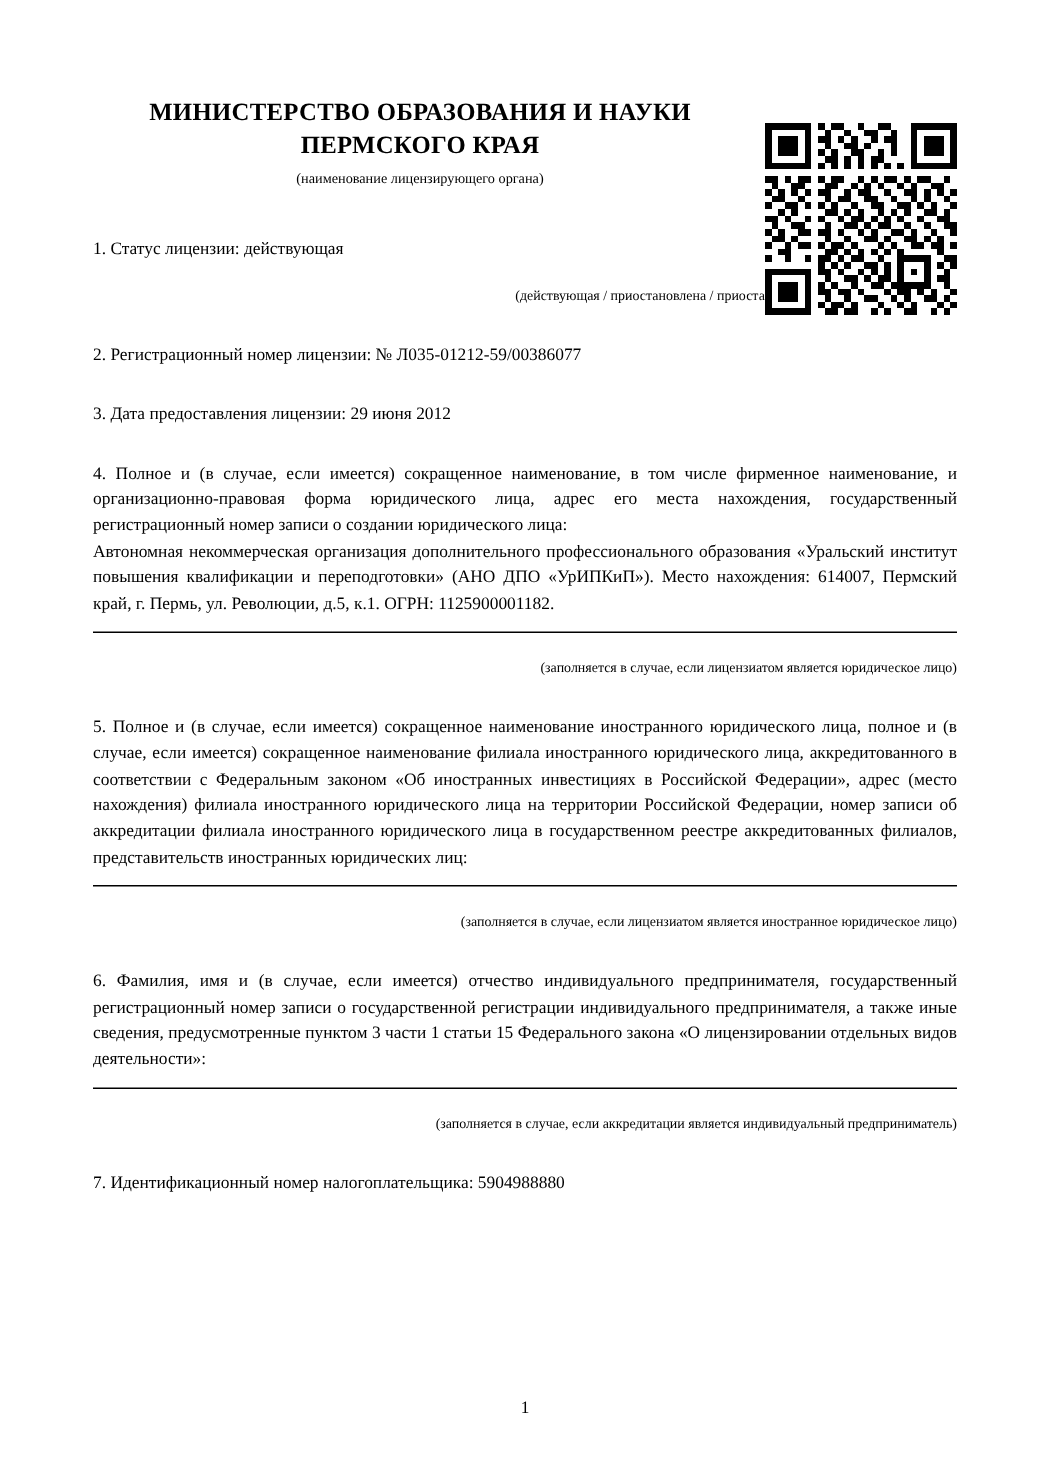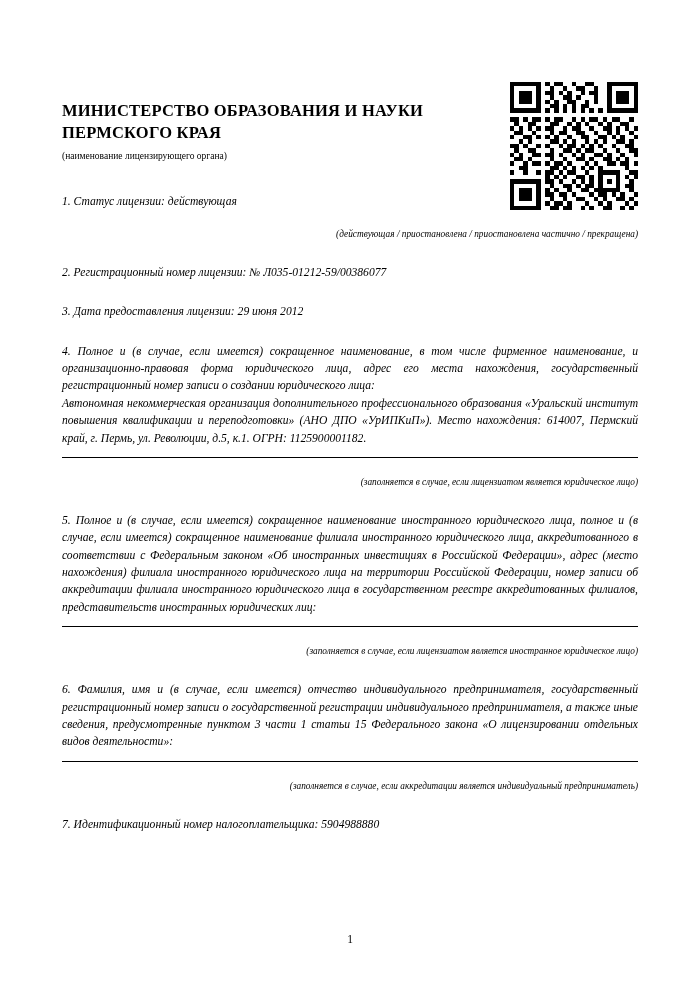--- a/index.html
+++ b/index.html
@@ -24,22 +24,22 @@
   .qr {
     position: absolute;
     top: 82px;
     right: 62px;
     width: 128px;
     height: 128px;
   }
   .qr svg { display: block; }
 
   .header-block {
-    padding-top: 100px;
-    text-align: left;
+    padding-top: 64px;
+    text-align: center;
     padding-right: 140px;
   }
   .org-title {
     font-size: 16.5px;
     font-weight: bold;
     line-height: 1.35;
     letter-spacing: 0.2px;
   }
   .org-sub {
     font-size: 9.5px;
@@ -52,21 +52,20 @@
     font-size: 12.3px;
     line-height: 1.55;
   }
   .doc-title .line2 { display: block; }
 
   .section {
     margin-top: 22px;
     font-size: 11.6px;
     line-height: 1.5;
     text-align: justify;
-    font-style: italic;
   }
   .section.first { margin-top: 32px; }
   .note {
     text-align: right;
     font-size: 9.3px;
     margin-top: 18px;
   }
   .hr {
     border: 0;
     border-top: 1px solid #000;

